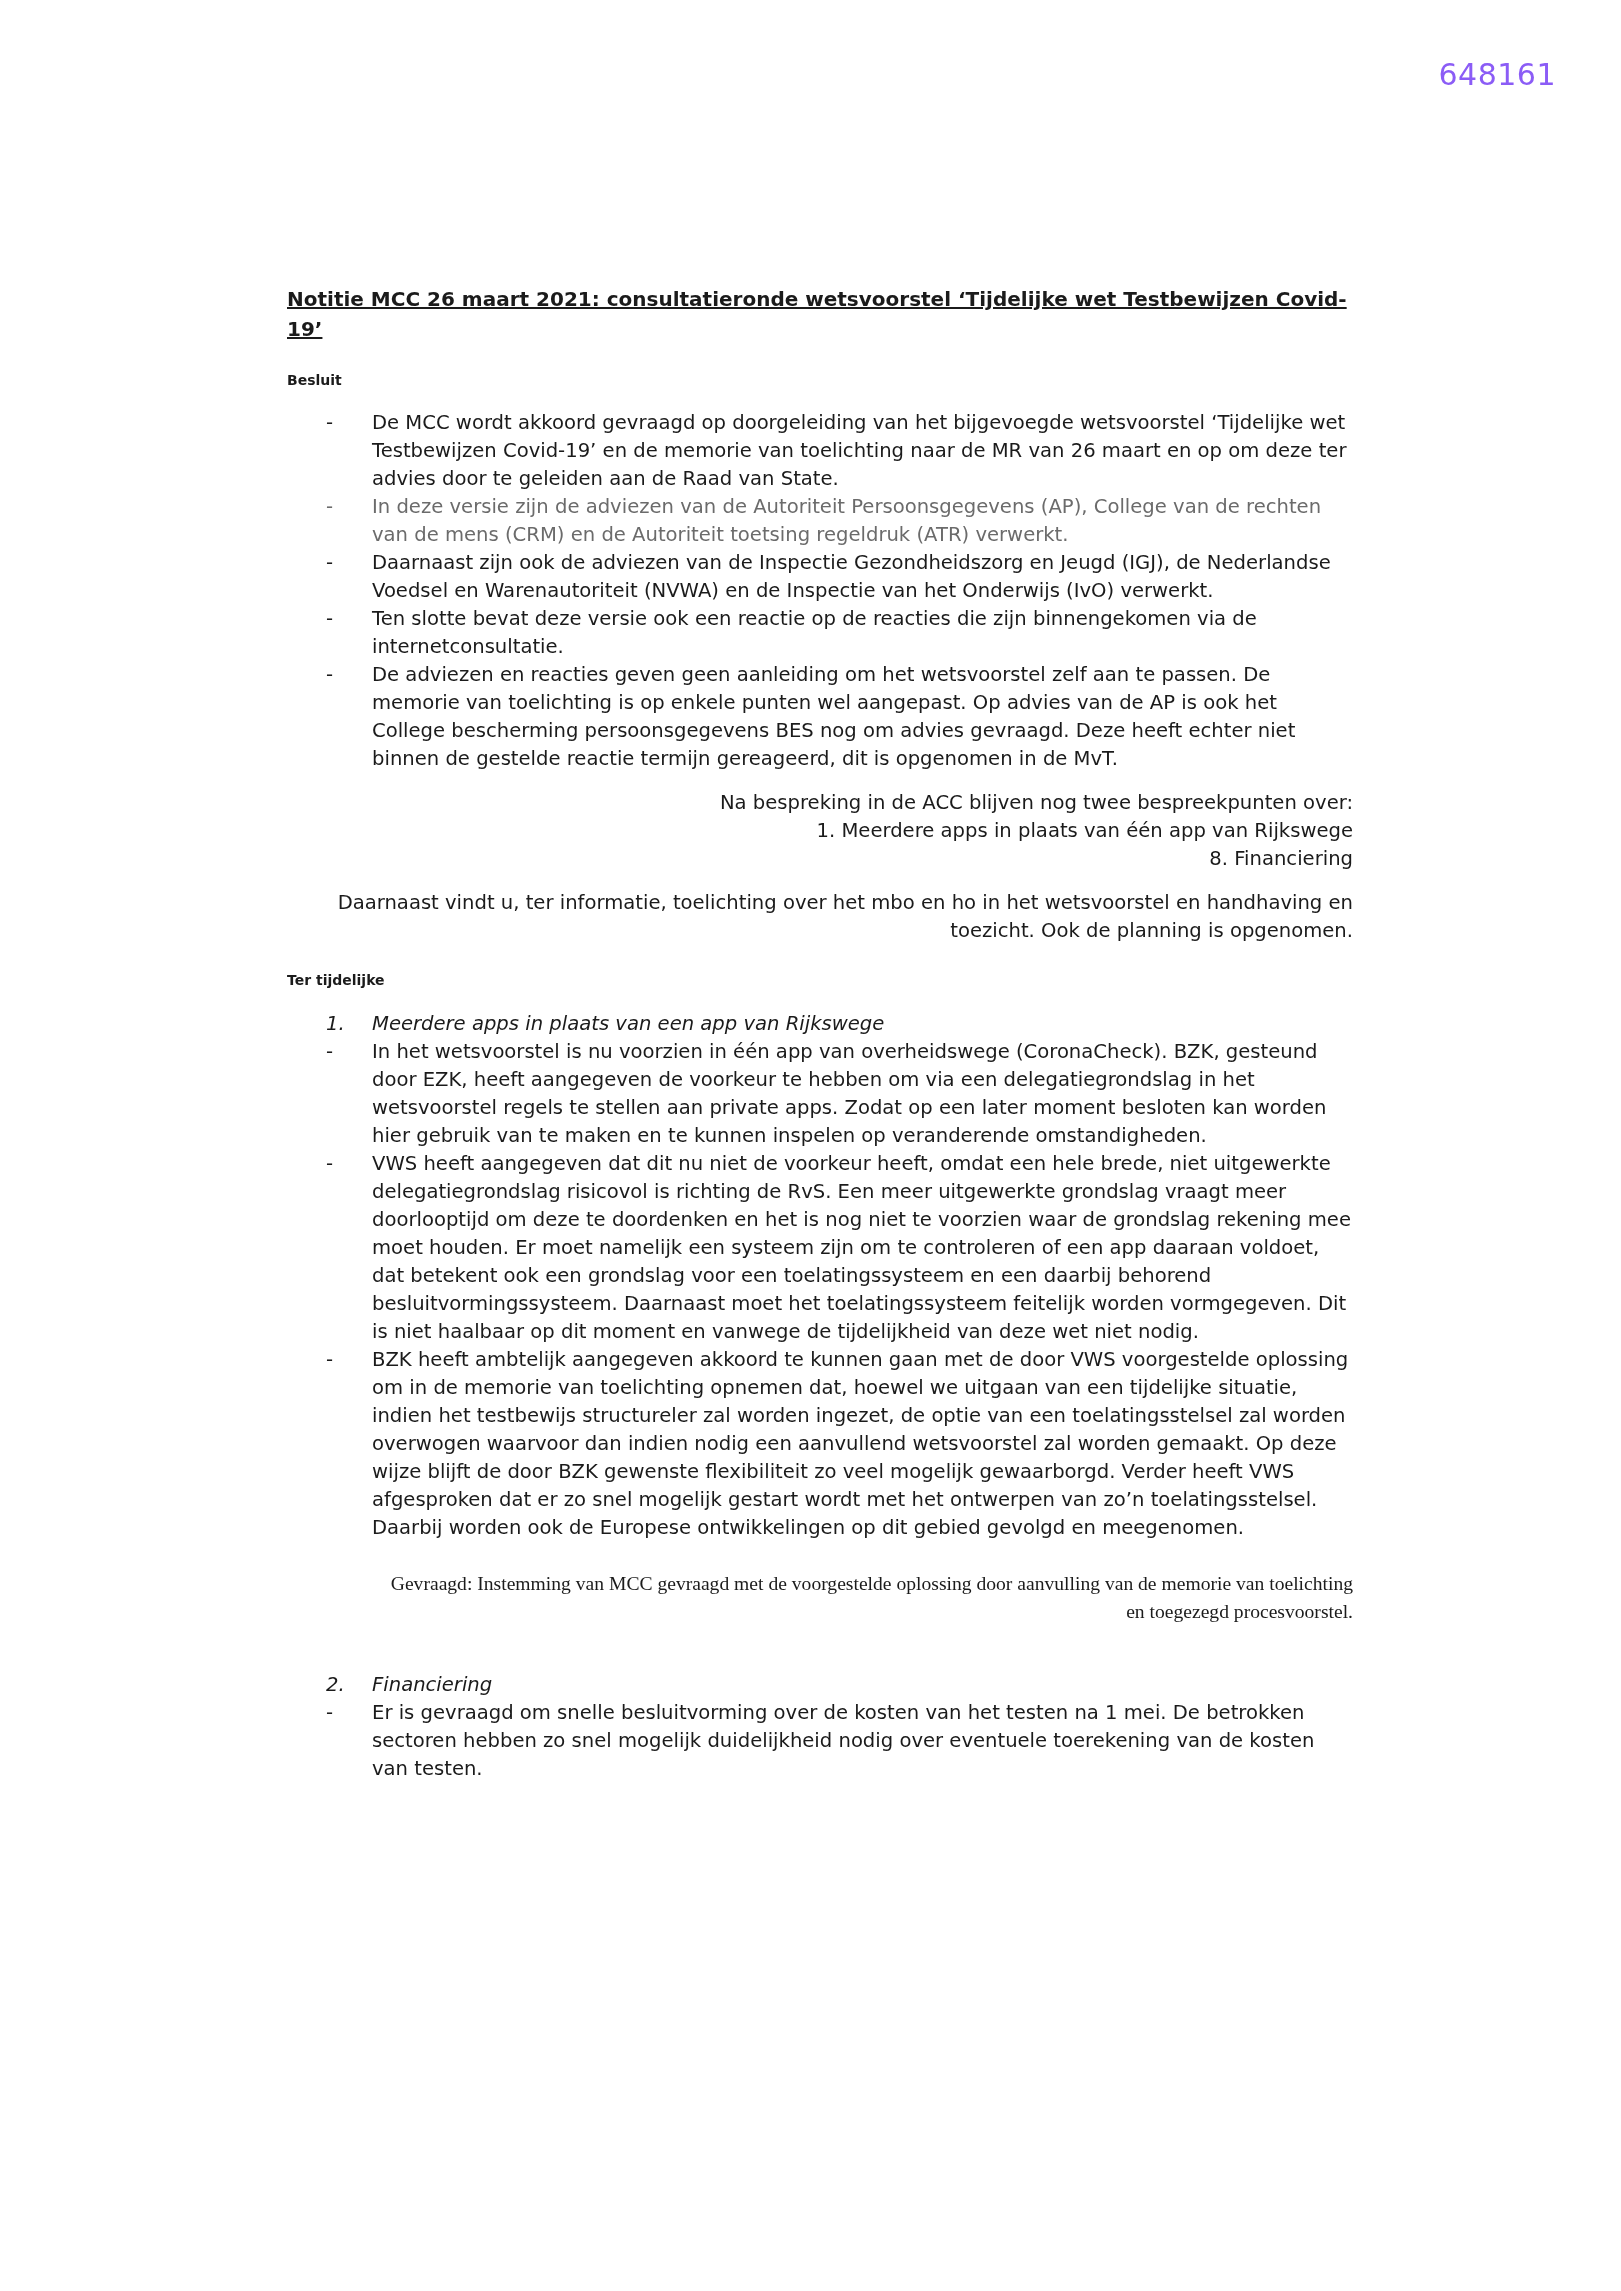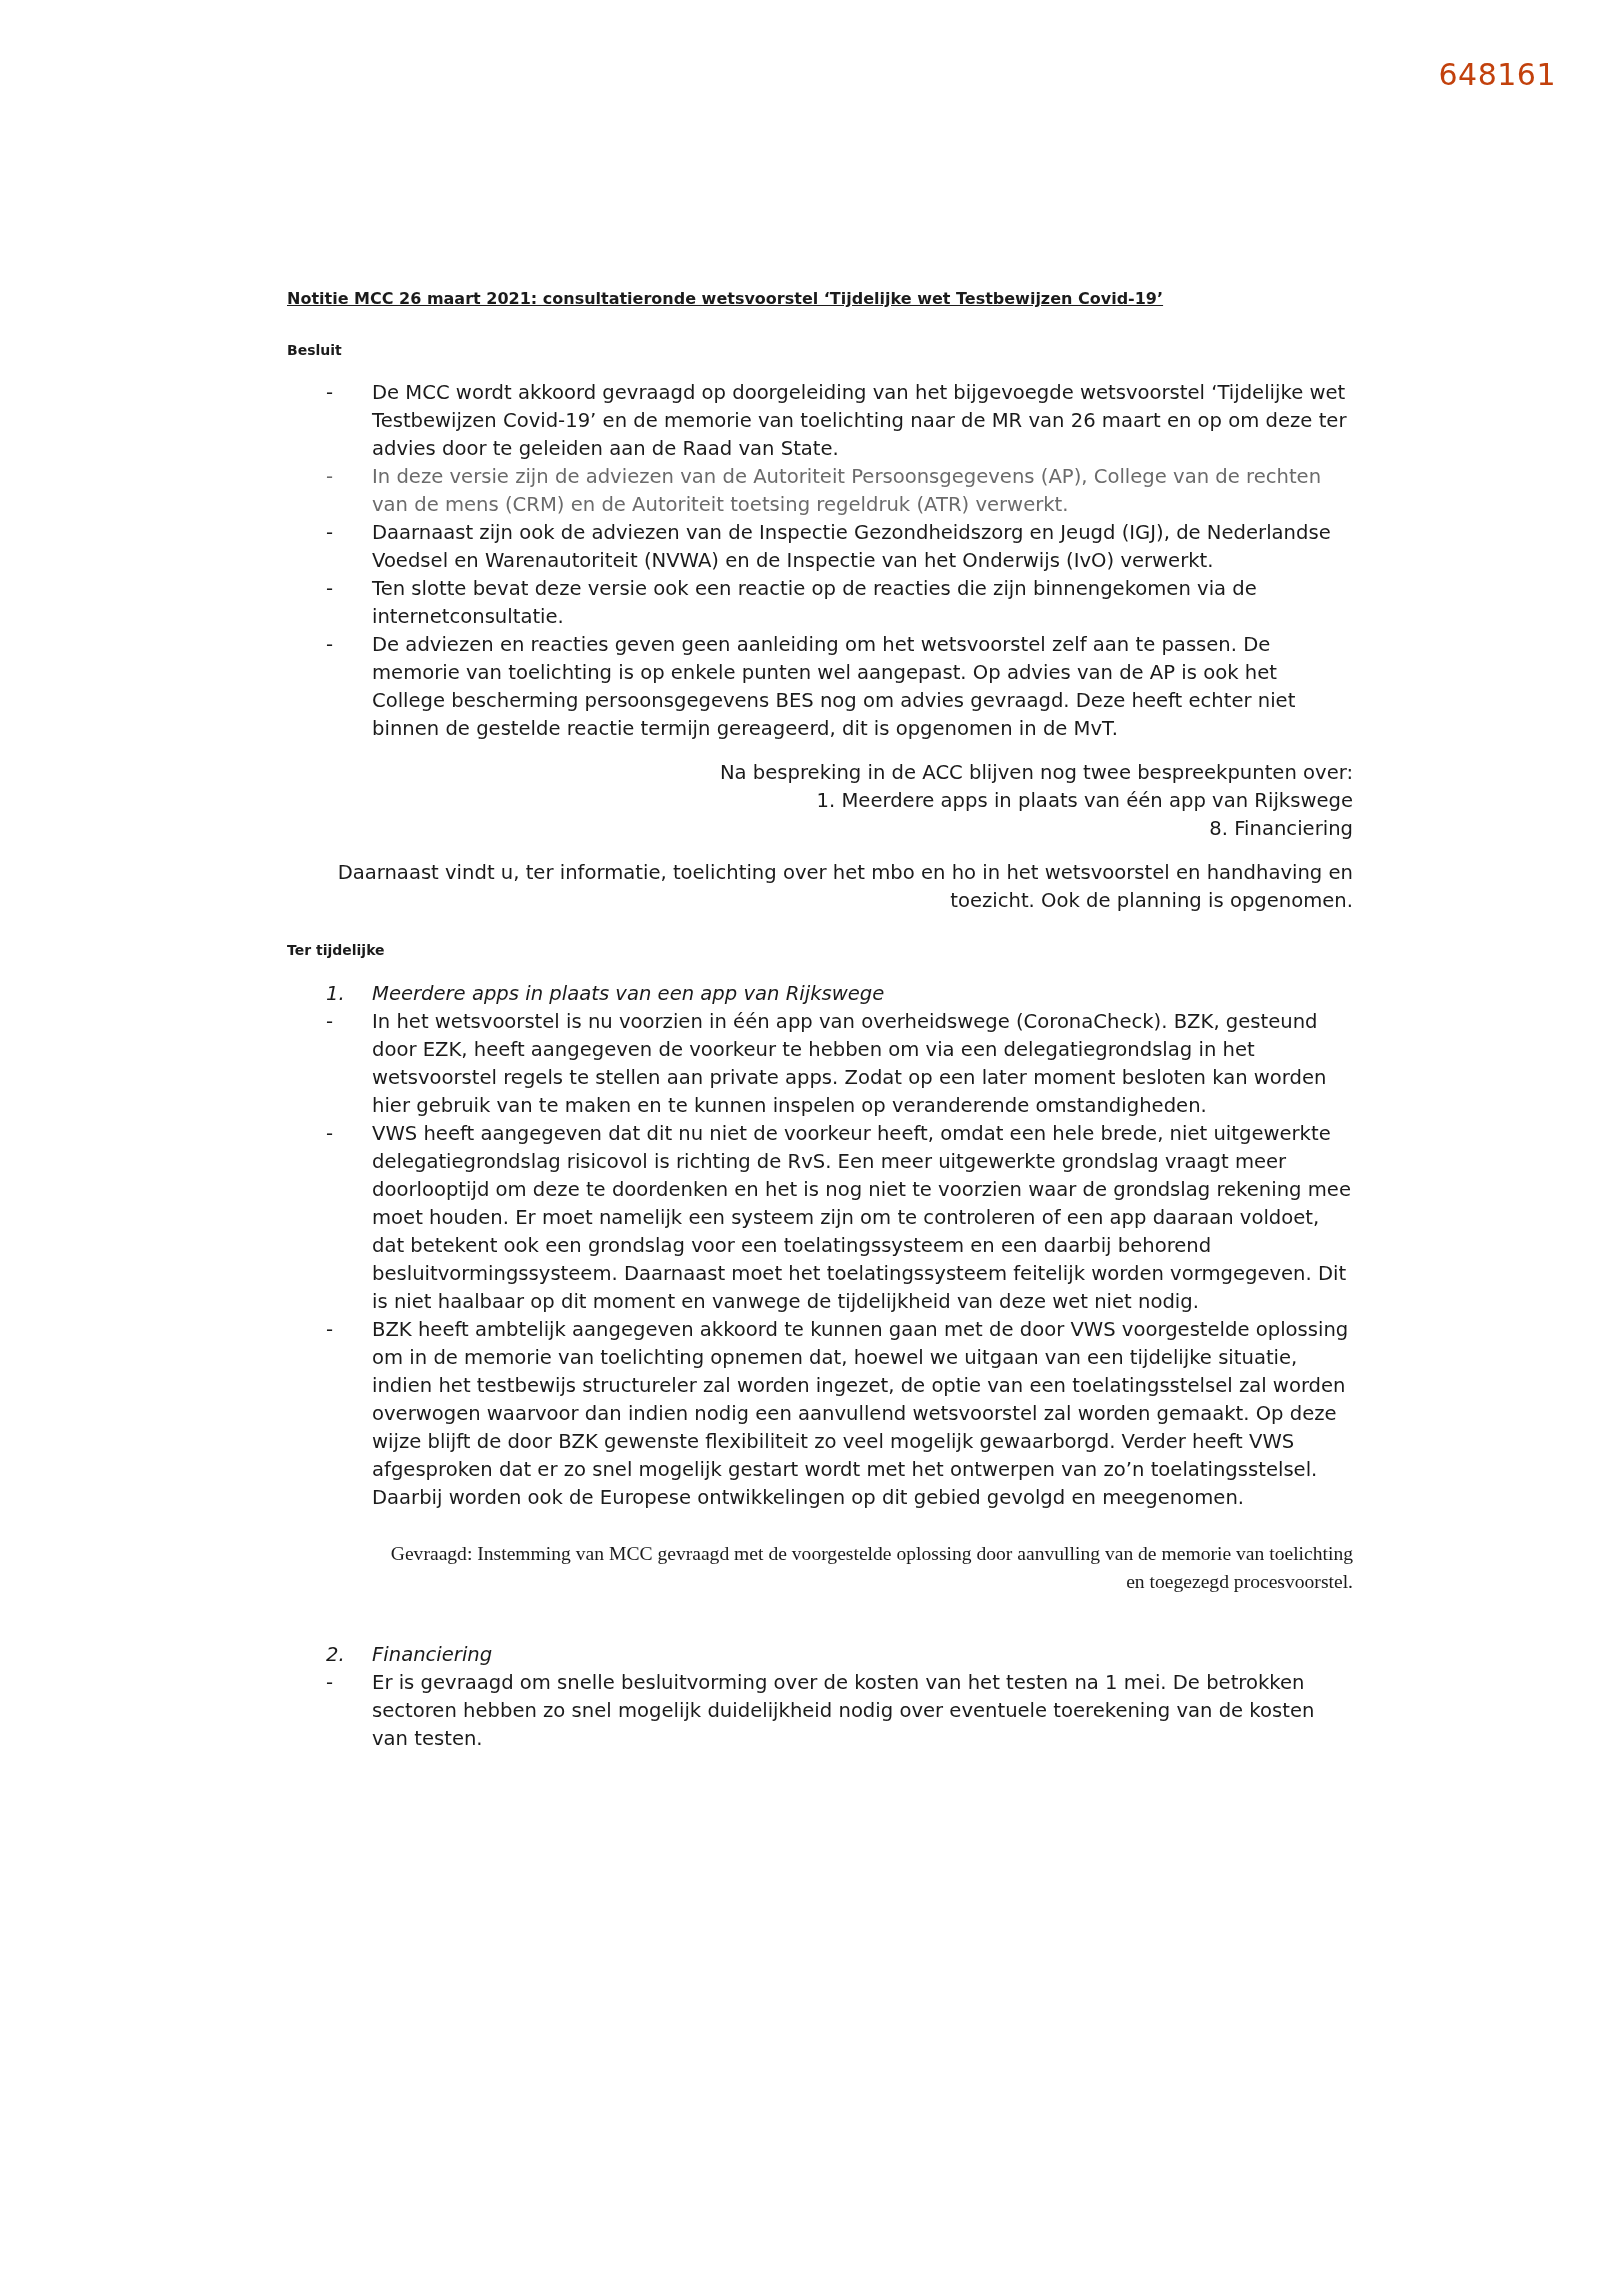--- a/index.html
+++ b/index.html
@@ -12,33 +12,33 @@
     font-family: "DejaVu Sans", "Liberation Sans", sans-serif;
     color: #1b1b1b;
     overflow: hidden;
   }
   .doc-number {
     position: absolute;
     top: 57px;
     right: 65px;
     font-size: 30px;
     letter-spacing: 0.5px;
-    color: #c2410c;
+    color: #8b5cf6;
   }
   .content {
     position: absolute;
     left: 287px;
     top: 284px;
     width: 1066px;
     font-size: 19.6px;
     line-height: 28px;
   }
   .title {
     margin: 0;
-    font-size: 16px;
+    font-size: 20px;
     font-weight: 700;
     text-decoration: underline;
     line-height: 30px;
   }
   .heading {
     margin: 21.6px 0 15.7px 0;
     font-size: 14px;
     font-weight: 700;
   }
   .bullet, .item-title { display: flex; }

